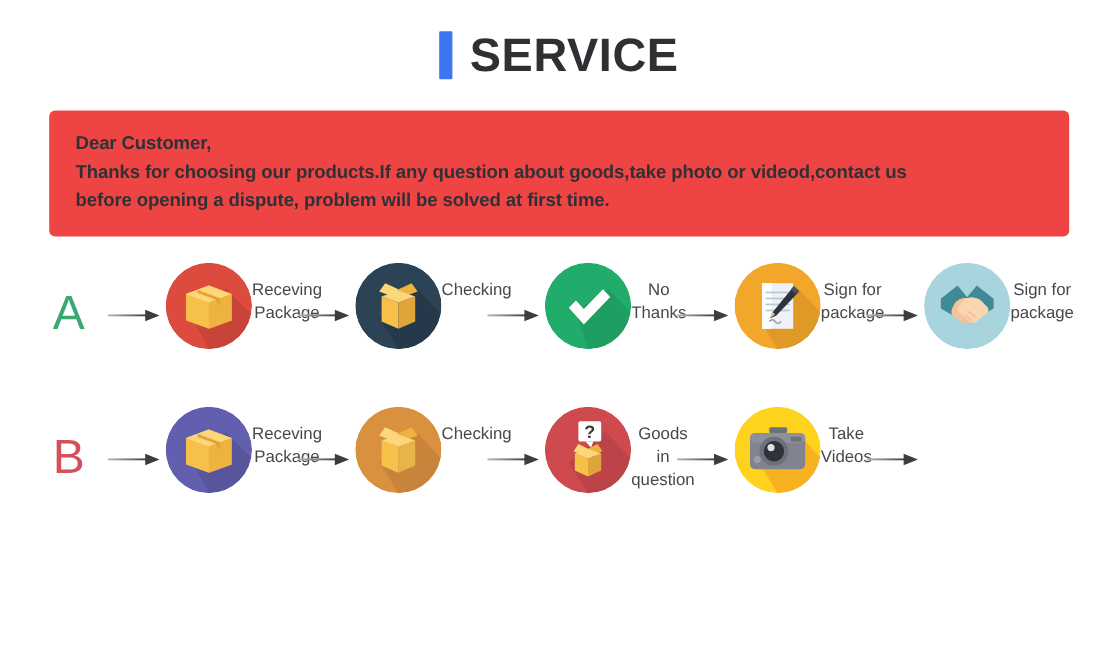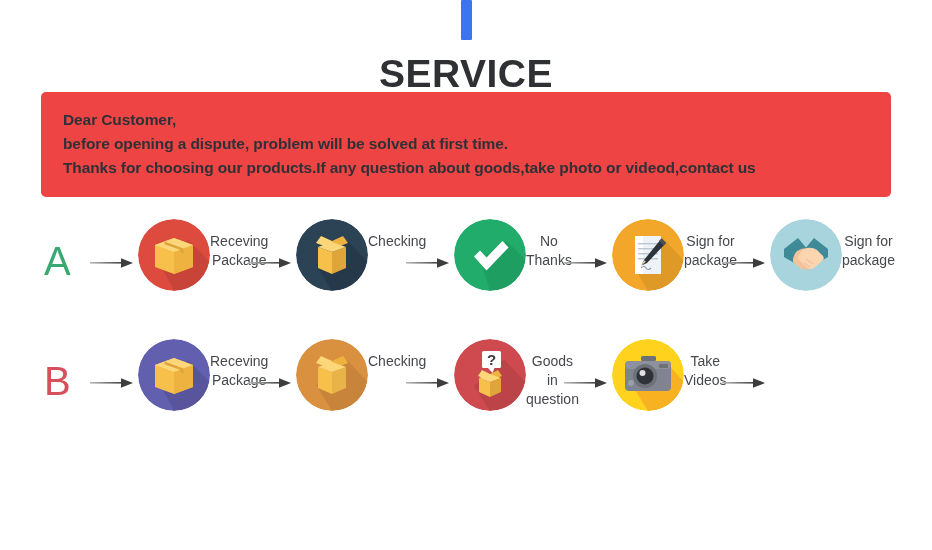--- a/index.html
+++ b/index.html
@@ -11,21 +11,20 @@
     position:relative;
   }
 
   
   .title-wrap{
     display:flex;align-items:center;justify-content:center;
     gap:14px;
     height:78px;
     padding-top:14px;
     box-sizing:border-box;
-    flex-direction:column;
   }
   .title-bar{
     width:11px;height:40px;border-radius:1px;
     background:#3b76f0;
     flex:0 0 auto;
   }
   .title-text{
     font-size:39px;
     font-weight:bold;
     color:#2f3033;
@@ -108,22 +107,22 @@
 </head>
 <body>
 
 <div class="title-wrap">
   <div class="title-bar"></div>
   <div class="title-text">SERVICE</div>
 </div>
 
 <div class="notice">
   <p>Dear Customer,</p>
+  <p>Thanks for choosing our products.If any question about goods,take photo or videod,contact us</p>
   <p>before opening a dispute, problem will be solved at first time.</p>
-  <p>Thanks for choosing our products.If any question about goods,take photo or videod,contact us</p>
 </div>
 
 <div class="flow flow-a">
   <div class="row-letter letter-a">A</div>
 
   <div class="arrow">
     <svg viewBox="0 0 46 16" width="46" height="16" aria-hidden="true">
       <defs>
           <linearGradient id="agA0" x1="0" y1="0" x2="1" y2="0">
         <stop offset="0" stop-color="#b9b9b9"></stop>

